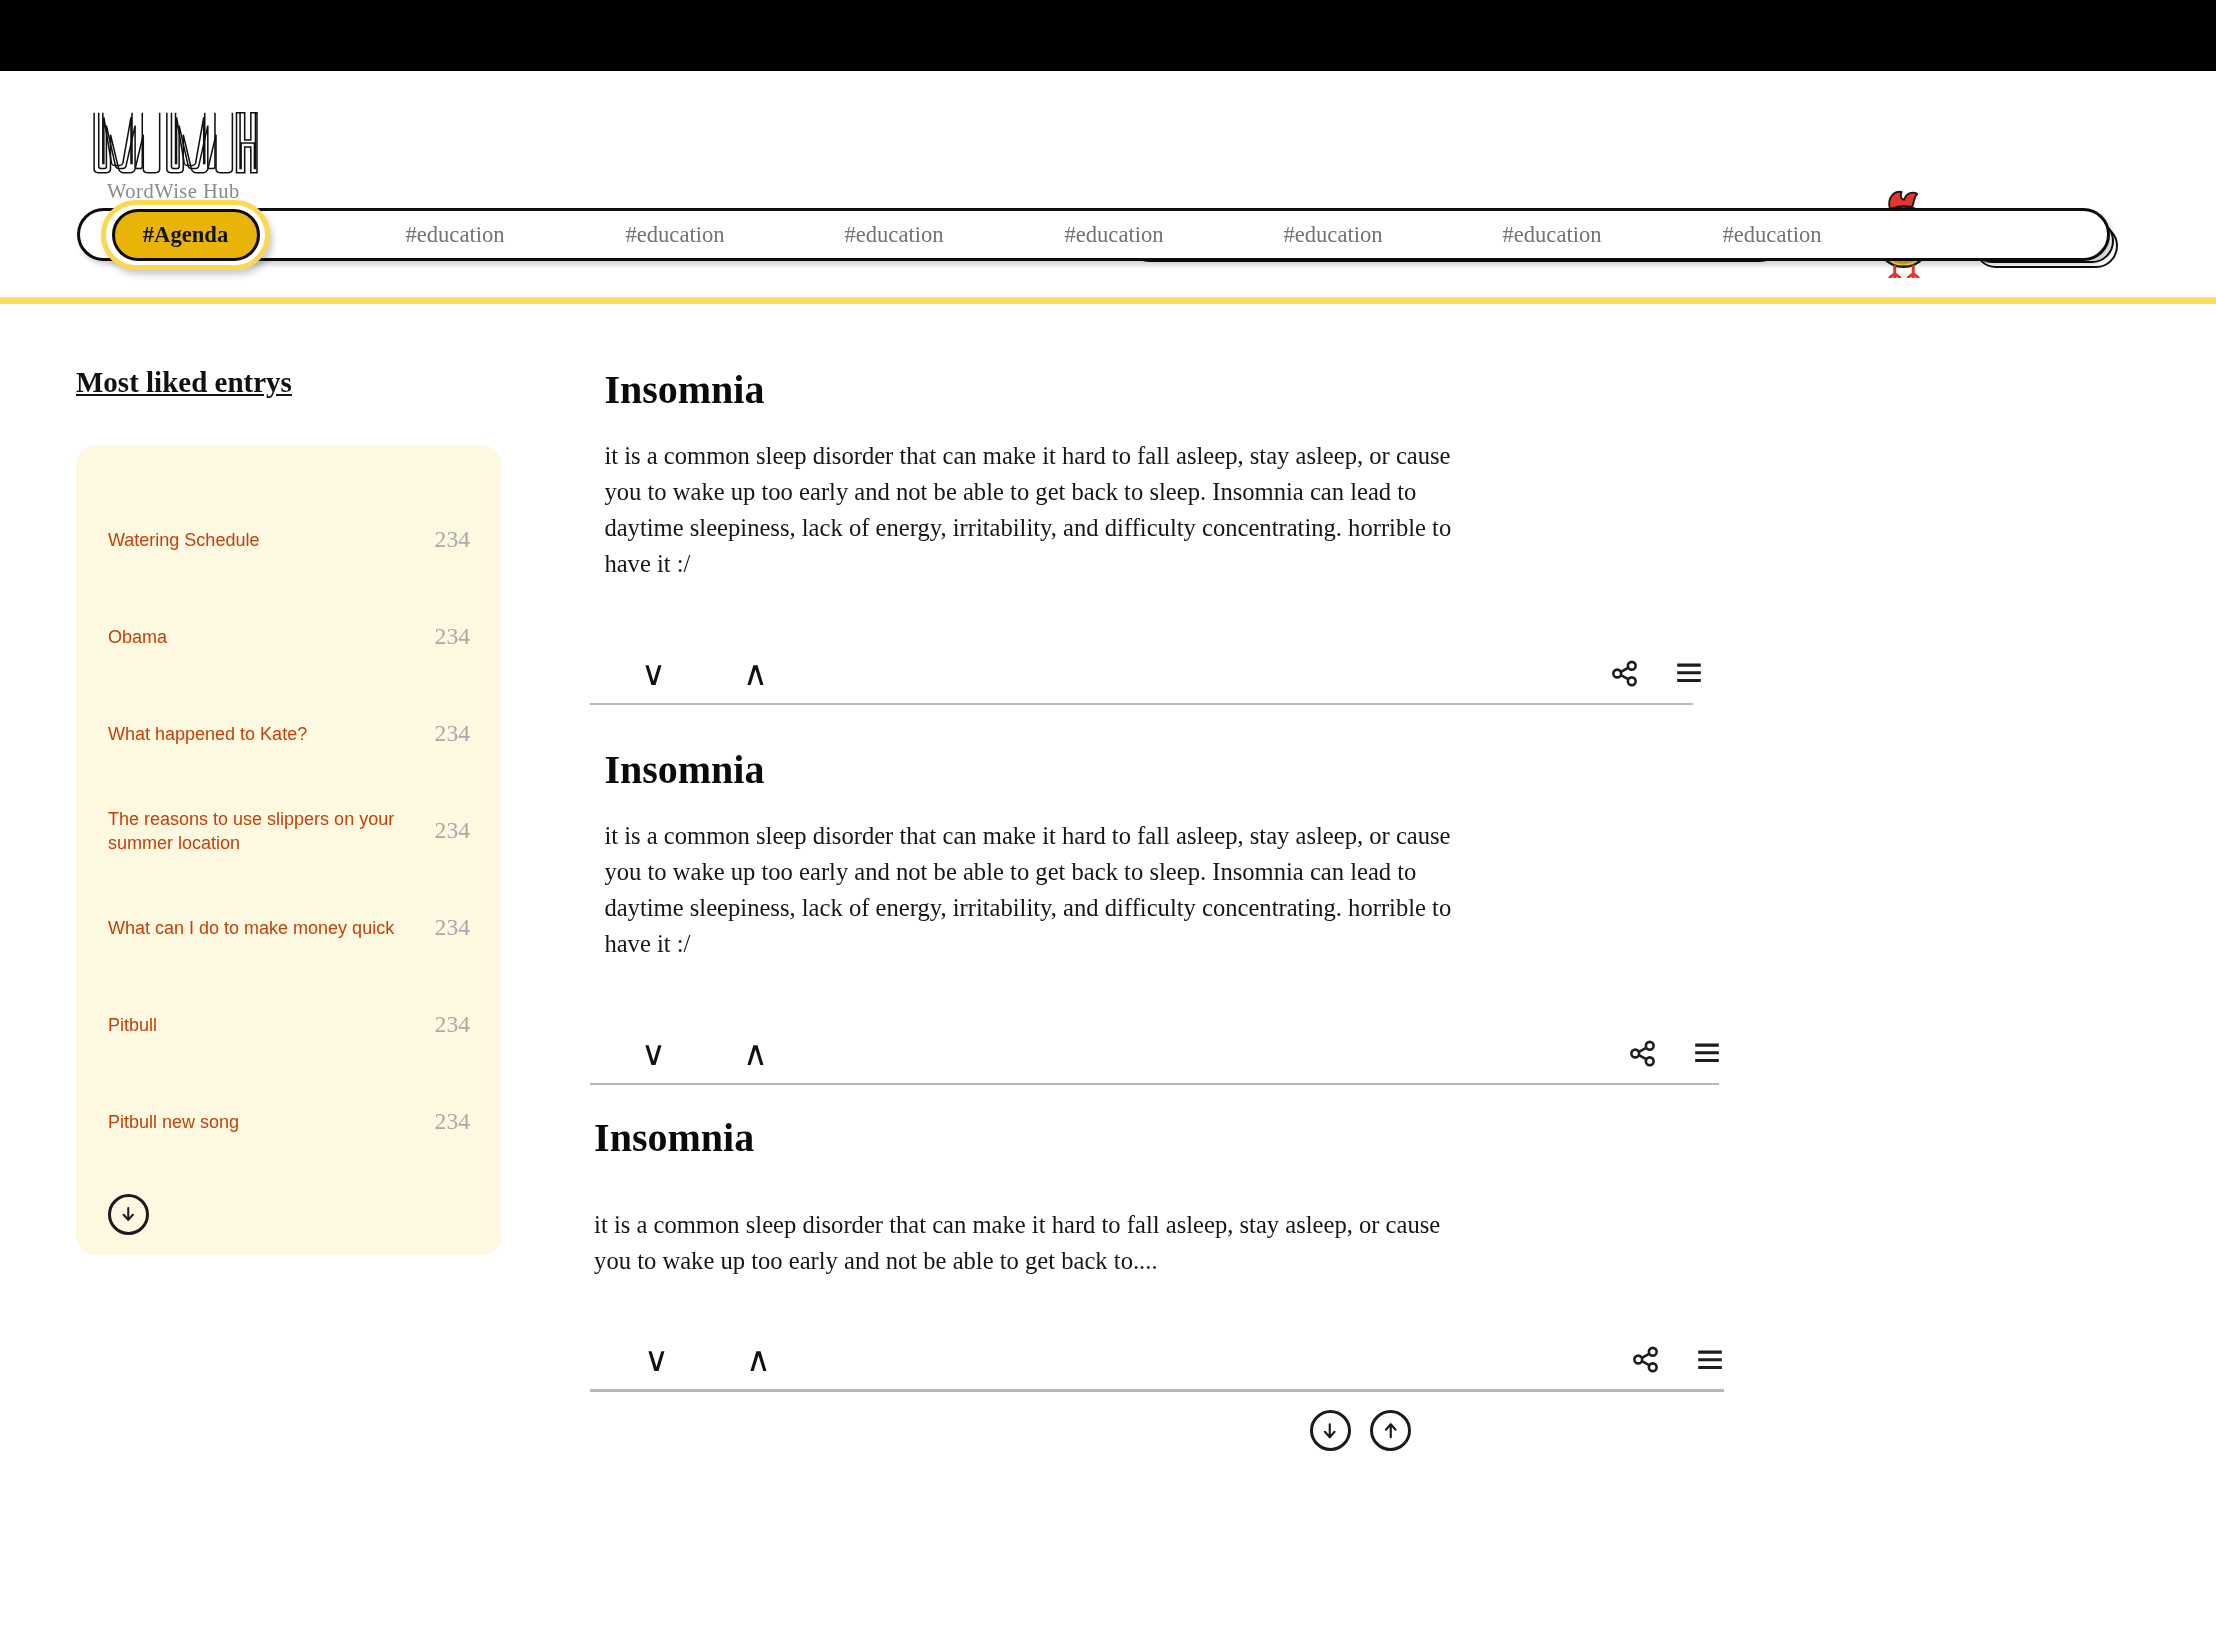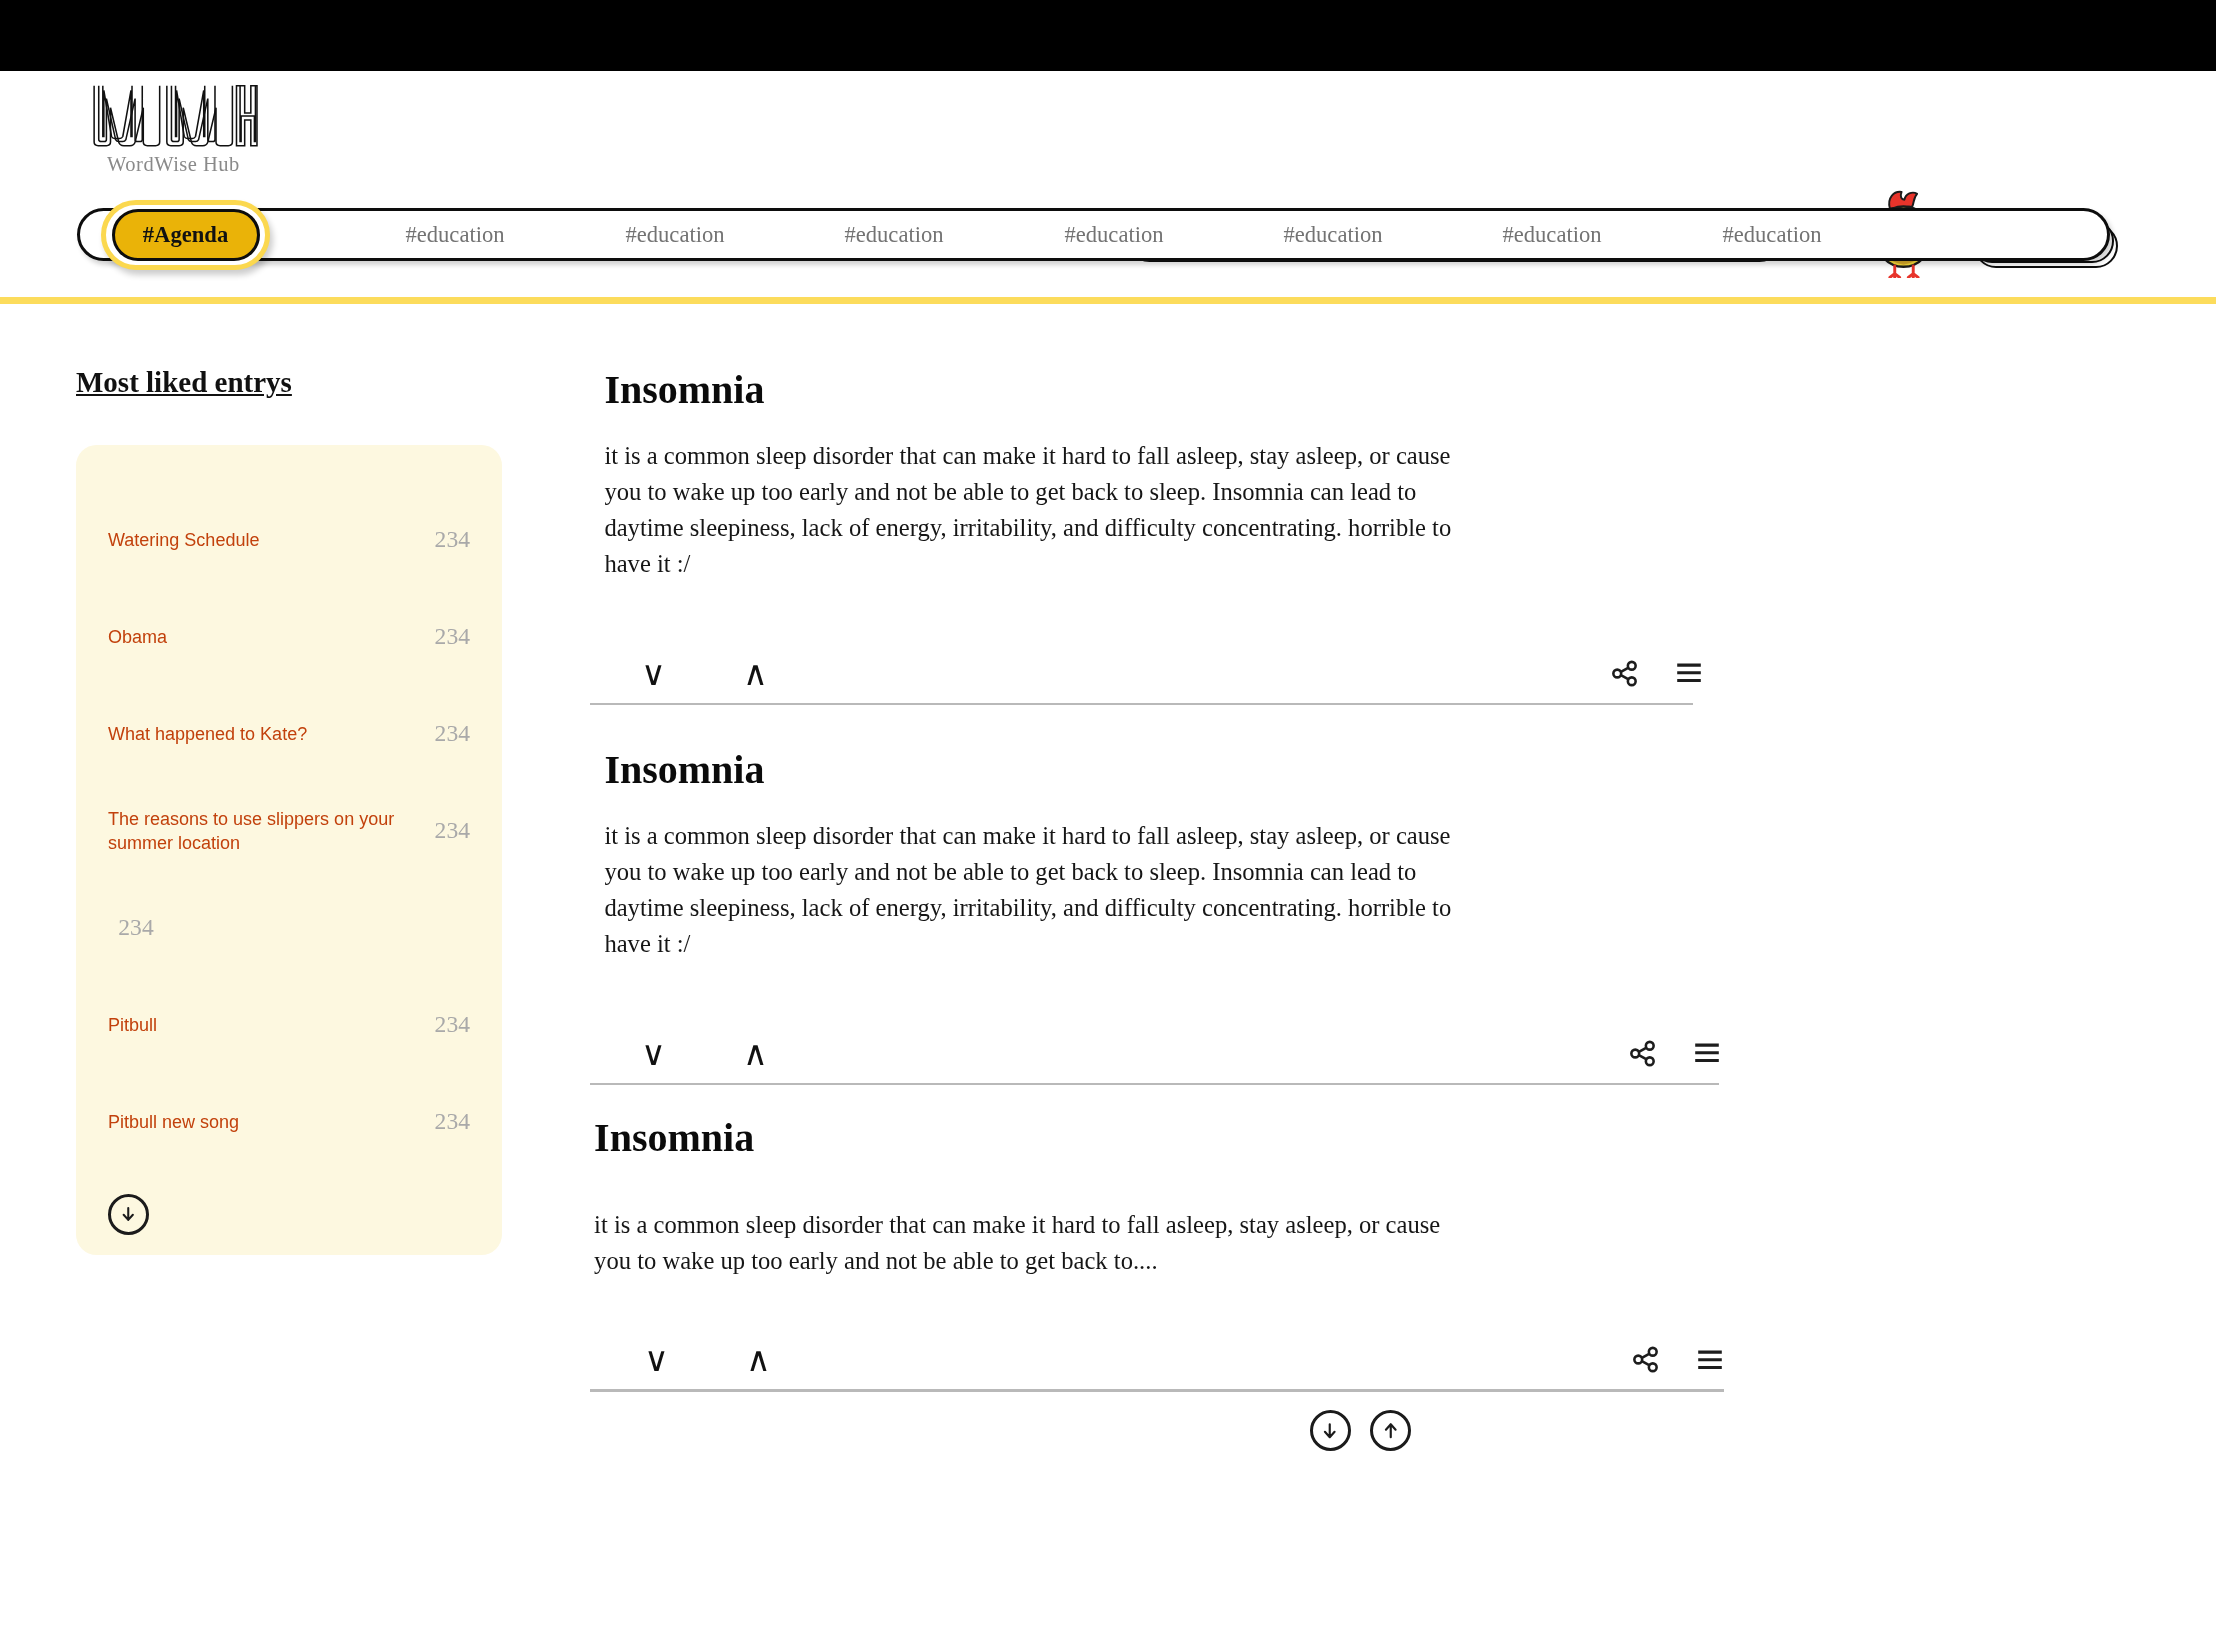--- a/index.html
+++ b/index.html
@@ -22,21 +22,21 @@
   
   .header {
     position: relative;
     height: 123px;
     width: 100%;
   }
 
   .logo-block {
     position: absolute;
     left: 66px;
-    top: 12px;
+    top: 39px;
     width: 215px;
     text-align: center;
   }
   .logo-mark {
     display: block;
     margin: 0 auto;
   }
   .logo-sub {
     font-family: "Liberation Serif", serif;
     font-size: 20.5px;
@@ -448,20 +448,21 @@
       </div>
       <div class="entry">
         <span class="entry-label">What happened to Kate?</span>
         <span class="entry-count">234</span>
       </div>
       <div class="entry">
         <span class="entry-label">The reasons to use slippers on your summer location</span>
         <span class="entry-count">234</span>
       </div>
       <div class="entry">
+        <span class="entry-label">What can I do to make money quick</span>
         <span class="entry-count">234</span>
       </div>
       <div class="entry">
         <span class="entry-label">Pitbull</span>
         <span class="entry-count">234</span>
       </div>
       <div class="entry">
         <span class="entry-label">Pitbull new song</span>
         <span class="entry-count">234</span>
       </div>

